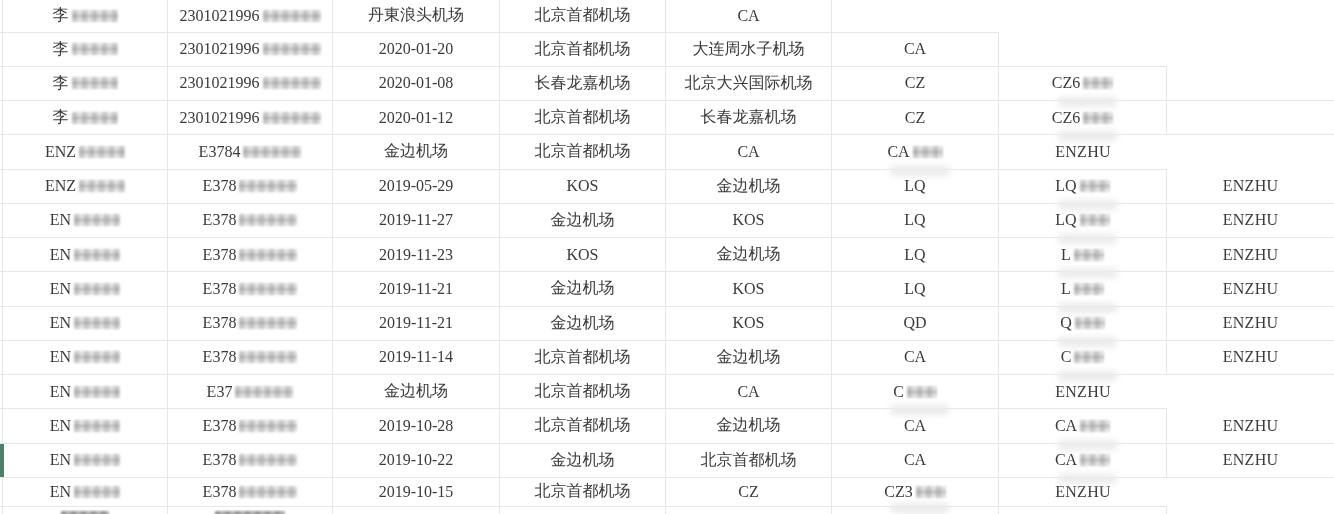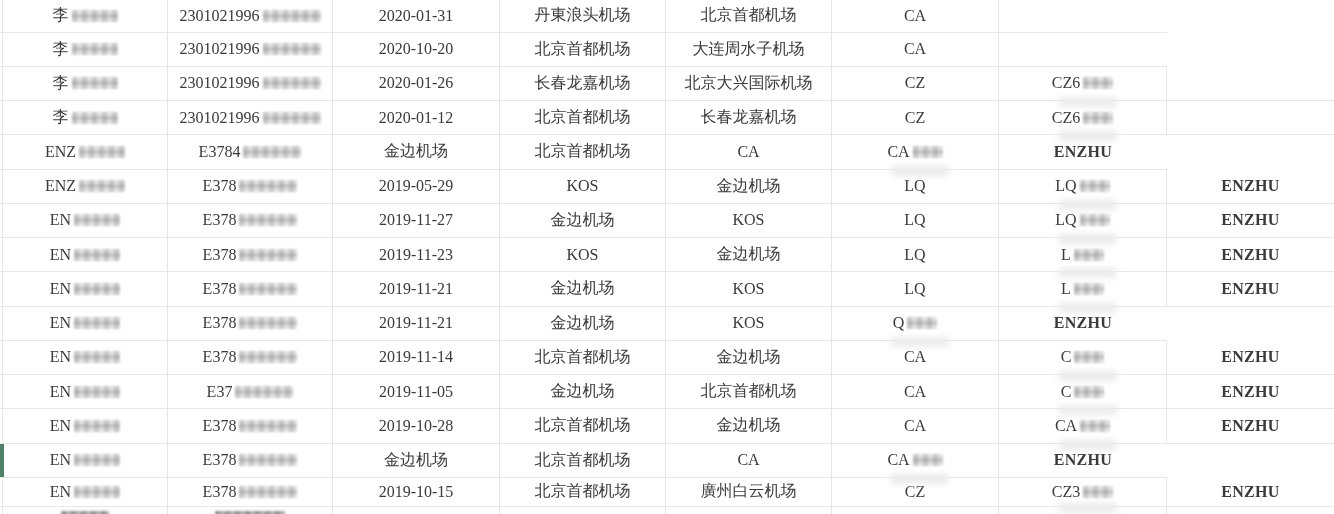--- a/index.html
+++ b/index.html
@@ -26,21 +26,21 @@
   .row.partial{height:12px;}
   .cell{
     position:relative;
     display:flex;align-items:center;justify-content:center;
     border-right:1px solid var(--border);
     border-bottom:1px solid var(--border);
     font-size:16px;
     white-space:nowrap;
     box-sizing:border-box;
   }
-  .cell.tag-cell{border-right:none;letter-spacing:.3px;font-weight:bold;}
+  .cell.tag-cell{border-right:none;letter-spacing:.3px;}
   .cell.sliver{padding:0;}
   .row.selected .cell.sliver::after{
     content:'';position:absolute;left:0;top:0;bottom:0;width:3.5px;
     background:var(--accent);
   }
   .cell .txt{display:inline-block;}
   
   .blob{
     display:inline-block;height:12px;margin-left:3px;vertical-align:-1px;
     border-radius:1px;
@@ -79,23 +79,20 @@
     <div class="cell sliver"></div>
     <div class="cell">
       <span class="txt">李</span>
         <span class="blob name"></span>
     </div>
     <div class="cell">
       <span class="txt">2301021996</span>
         <span class="blob doc"></span>
     </div>
     <div class="cell">
-      <span class="txt">2020-01-31</span>
-    </div>
-    <div class="cell">
       <span class="txt">丹東浪头机场</span>
     </div>
     <div class="cell">
       <span class="txt">北京首都机场</span>
     </div>
     <div class="cell">
       <span class="txt">CA</span>
     </div>
     <div class="cell tag-cell">
       <span class="txt"></span>
@@ -105,21 +102,21 @@
     <div class="cell sliver"></div>
     <div class="cell">
       <span class="txt">李</span>
         <span class="blob name"></span>
     </div>
     <div class="cell">
       <span class="txt">2301021996</span>
         <span class="blob doc"></span>
     </div>
     <div class="cell">
-      <span class="txt">2020-10-20</span>
+      <span class="txt">2020-01-20</span>
     </div>
     <div class="cell">
       <span class="txt">北京首都机场</span>
     </div>
     <div class="cell">
       <span class="txt">大连周水子机场</span>
     </div>
     <div class="cell">
       <span class="txt">CA</span>
     </div>
@@ -131,21 +128,21 @@
     <div class="cell sliver"></div>
     <div class="cell">
       <span class="txt">李</span>
         <span class="blob name"></span>
     </div>
     <div class="cell">
       <span class="txt">2301021996</span>
         <span class="blob doc"></span>
     </div>
     <div class="cell">
-      <span class="txt">2020-01-26</span>
+      <span class="txt">2020-01-08</span>
     </div>
     <div class="cell">
       <span class="txt">长春龙嘉机场</span>
     </div>
     <div class="cell">
       <span class="txt">北京大兴国际机场</span>
     </div>
     <div class="cell">
       <span class="txt">CZ</span>
     </div>
@@ -354,20 +351,23 @@
     <div class="cell">
       <span class="txt">2019-11-21</span>
     </div>
     <div class="cell">
       <span class="txt">金边机场</span>
     </div>
     <div class="cell">
       <span class="txt">KOS</span>
     </div>
     <div class="cell">
+      <span class="txt">QD</span>
+    </div>
+    <div class="cell">
       <span class="txt">Q</span>
         <span class="blob flight"></span>
       <span class="ghost"></span>
     </div>
     <div class="cell tag-cell">
       <span class="txt">ENZHU</span>
     </div>
   </div>
     <div class="row">
     <div class="cell sliver"></div>
@@ -404,23 +404,20 @@
     <div class="cell sliver"></div>
     <div class="cell">
       <span class="txt">EN</span>
         <span class="blob name"></span>
     </div>
     <div class="cell">
       <span class="txt">E37</span>
         <span class="blob doc"></span>
     </div>
     <div class="cell">
-      <span class="txt">2019-11-05</span>
-    </div>
-    <div class="cell">
       <span class="txt">金边机场</span>
     </div>
     <div class="cell">
       <span class="txt">北京首都机场</span>
     </div>
     <div class="cell">
       <span class="txt">CA</span>
     </div>
     <div class="cell">
       <span class="txt">C</span>
@@ -466,20 +463,23 @@
     <div class="cell sliver"></div>
     <div class="cell">
       <span class="txt">EN</span>
         <span class="blob name"></span>
     </div>
     <div class="cell">
       <span class="txt">E378</span>
         <span class="blob doc"></span>
     </div>
     <div class="cell">
+      <span class="txt">2019-10-22</span>
+    </div>
+    <div class="cell">
       <span class="txt">金边机场</span>
     </div>
     <div class="cell">
       <span class="txt">北京首都机场</span>
     </div>
     <div class="cell">
       <span class="txt">CA</span>
     </div>
     <div class="cell">
       <span class="txt">CA</span>
@@ -498,23 +498,20 @@
     </div>
     <div class="cell">
       <span class="txt">E378</span>
         <span class="blob doc"></span>
     </div>
     <div class="cell">
       <span class="txt">2019-10-15</span>
     </div>
     <div class="cell">
       <span class="txt">北京首都机场</span>
-    </div>
-    <div class="cell">
-      <span class="txt">廣州白云机场</span>
     </div>
     <div class="cell">
       <span class="txt">CZ</span>
     </div>
     <div class="cell">
       <span class="txt">CZ3</span>
         <span class="blob flight"></span>
       <span class="ghost"></span>
     </div>
     <div class="cell tag-cell">

